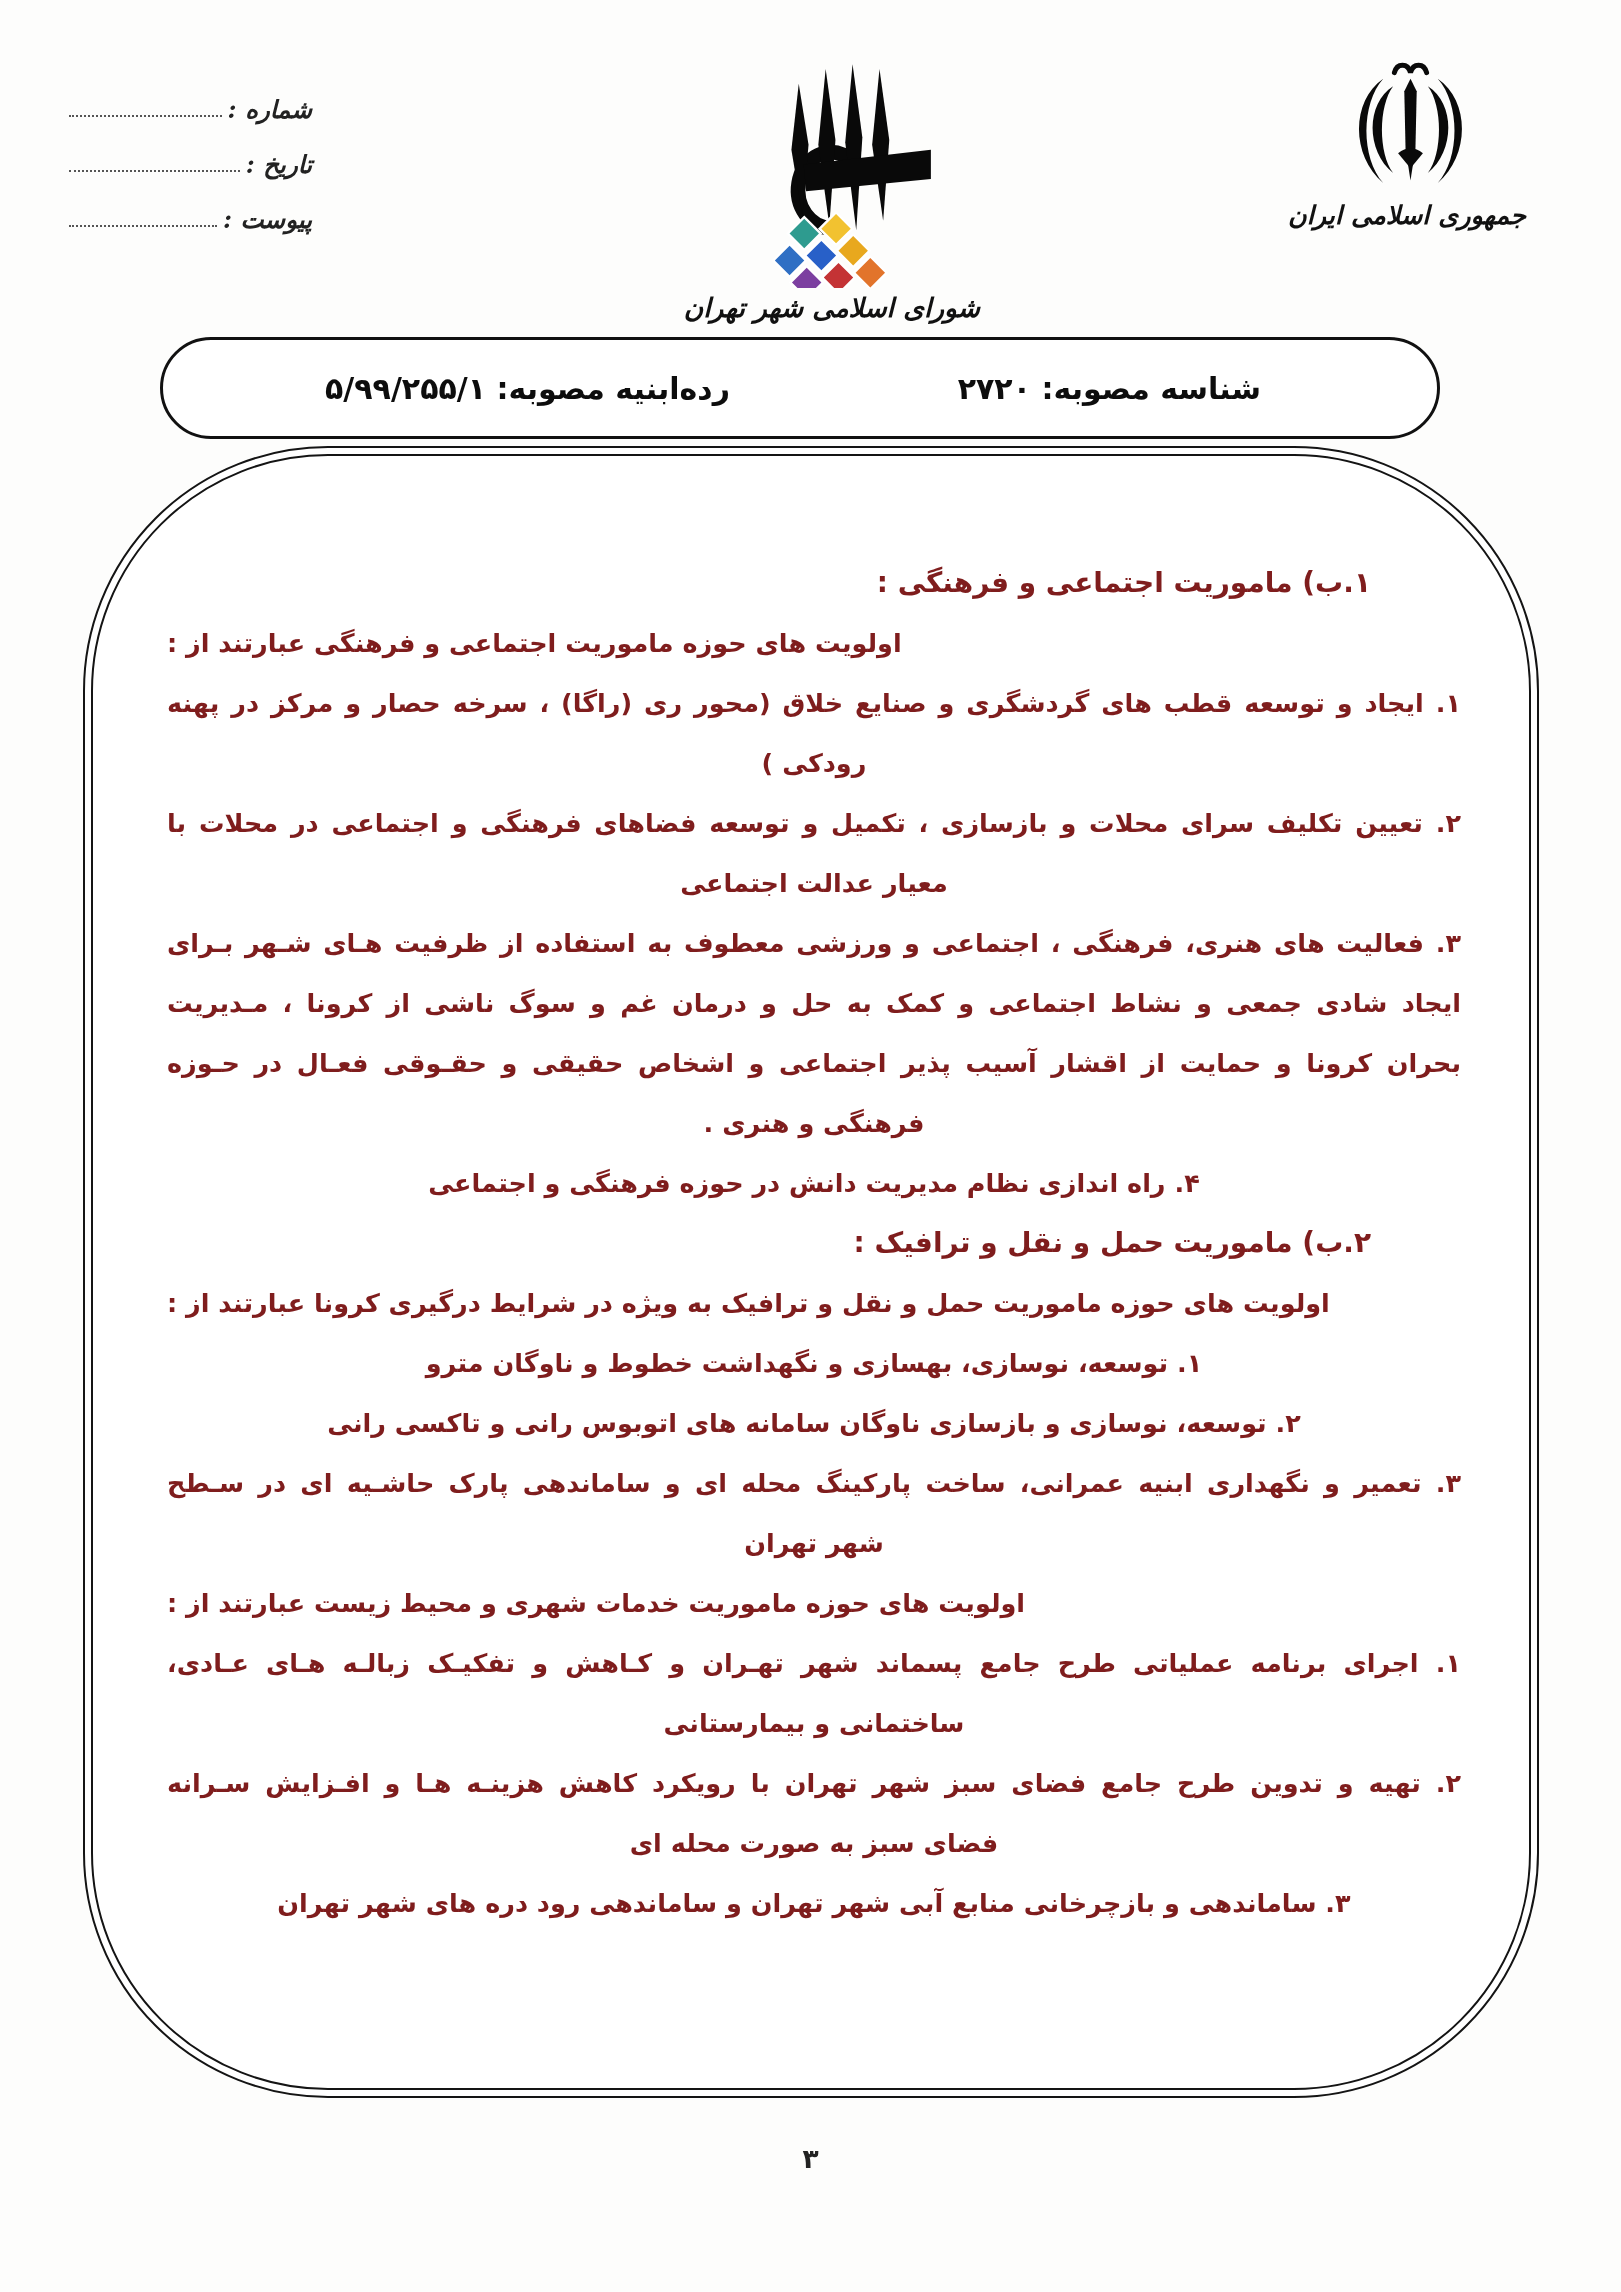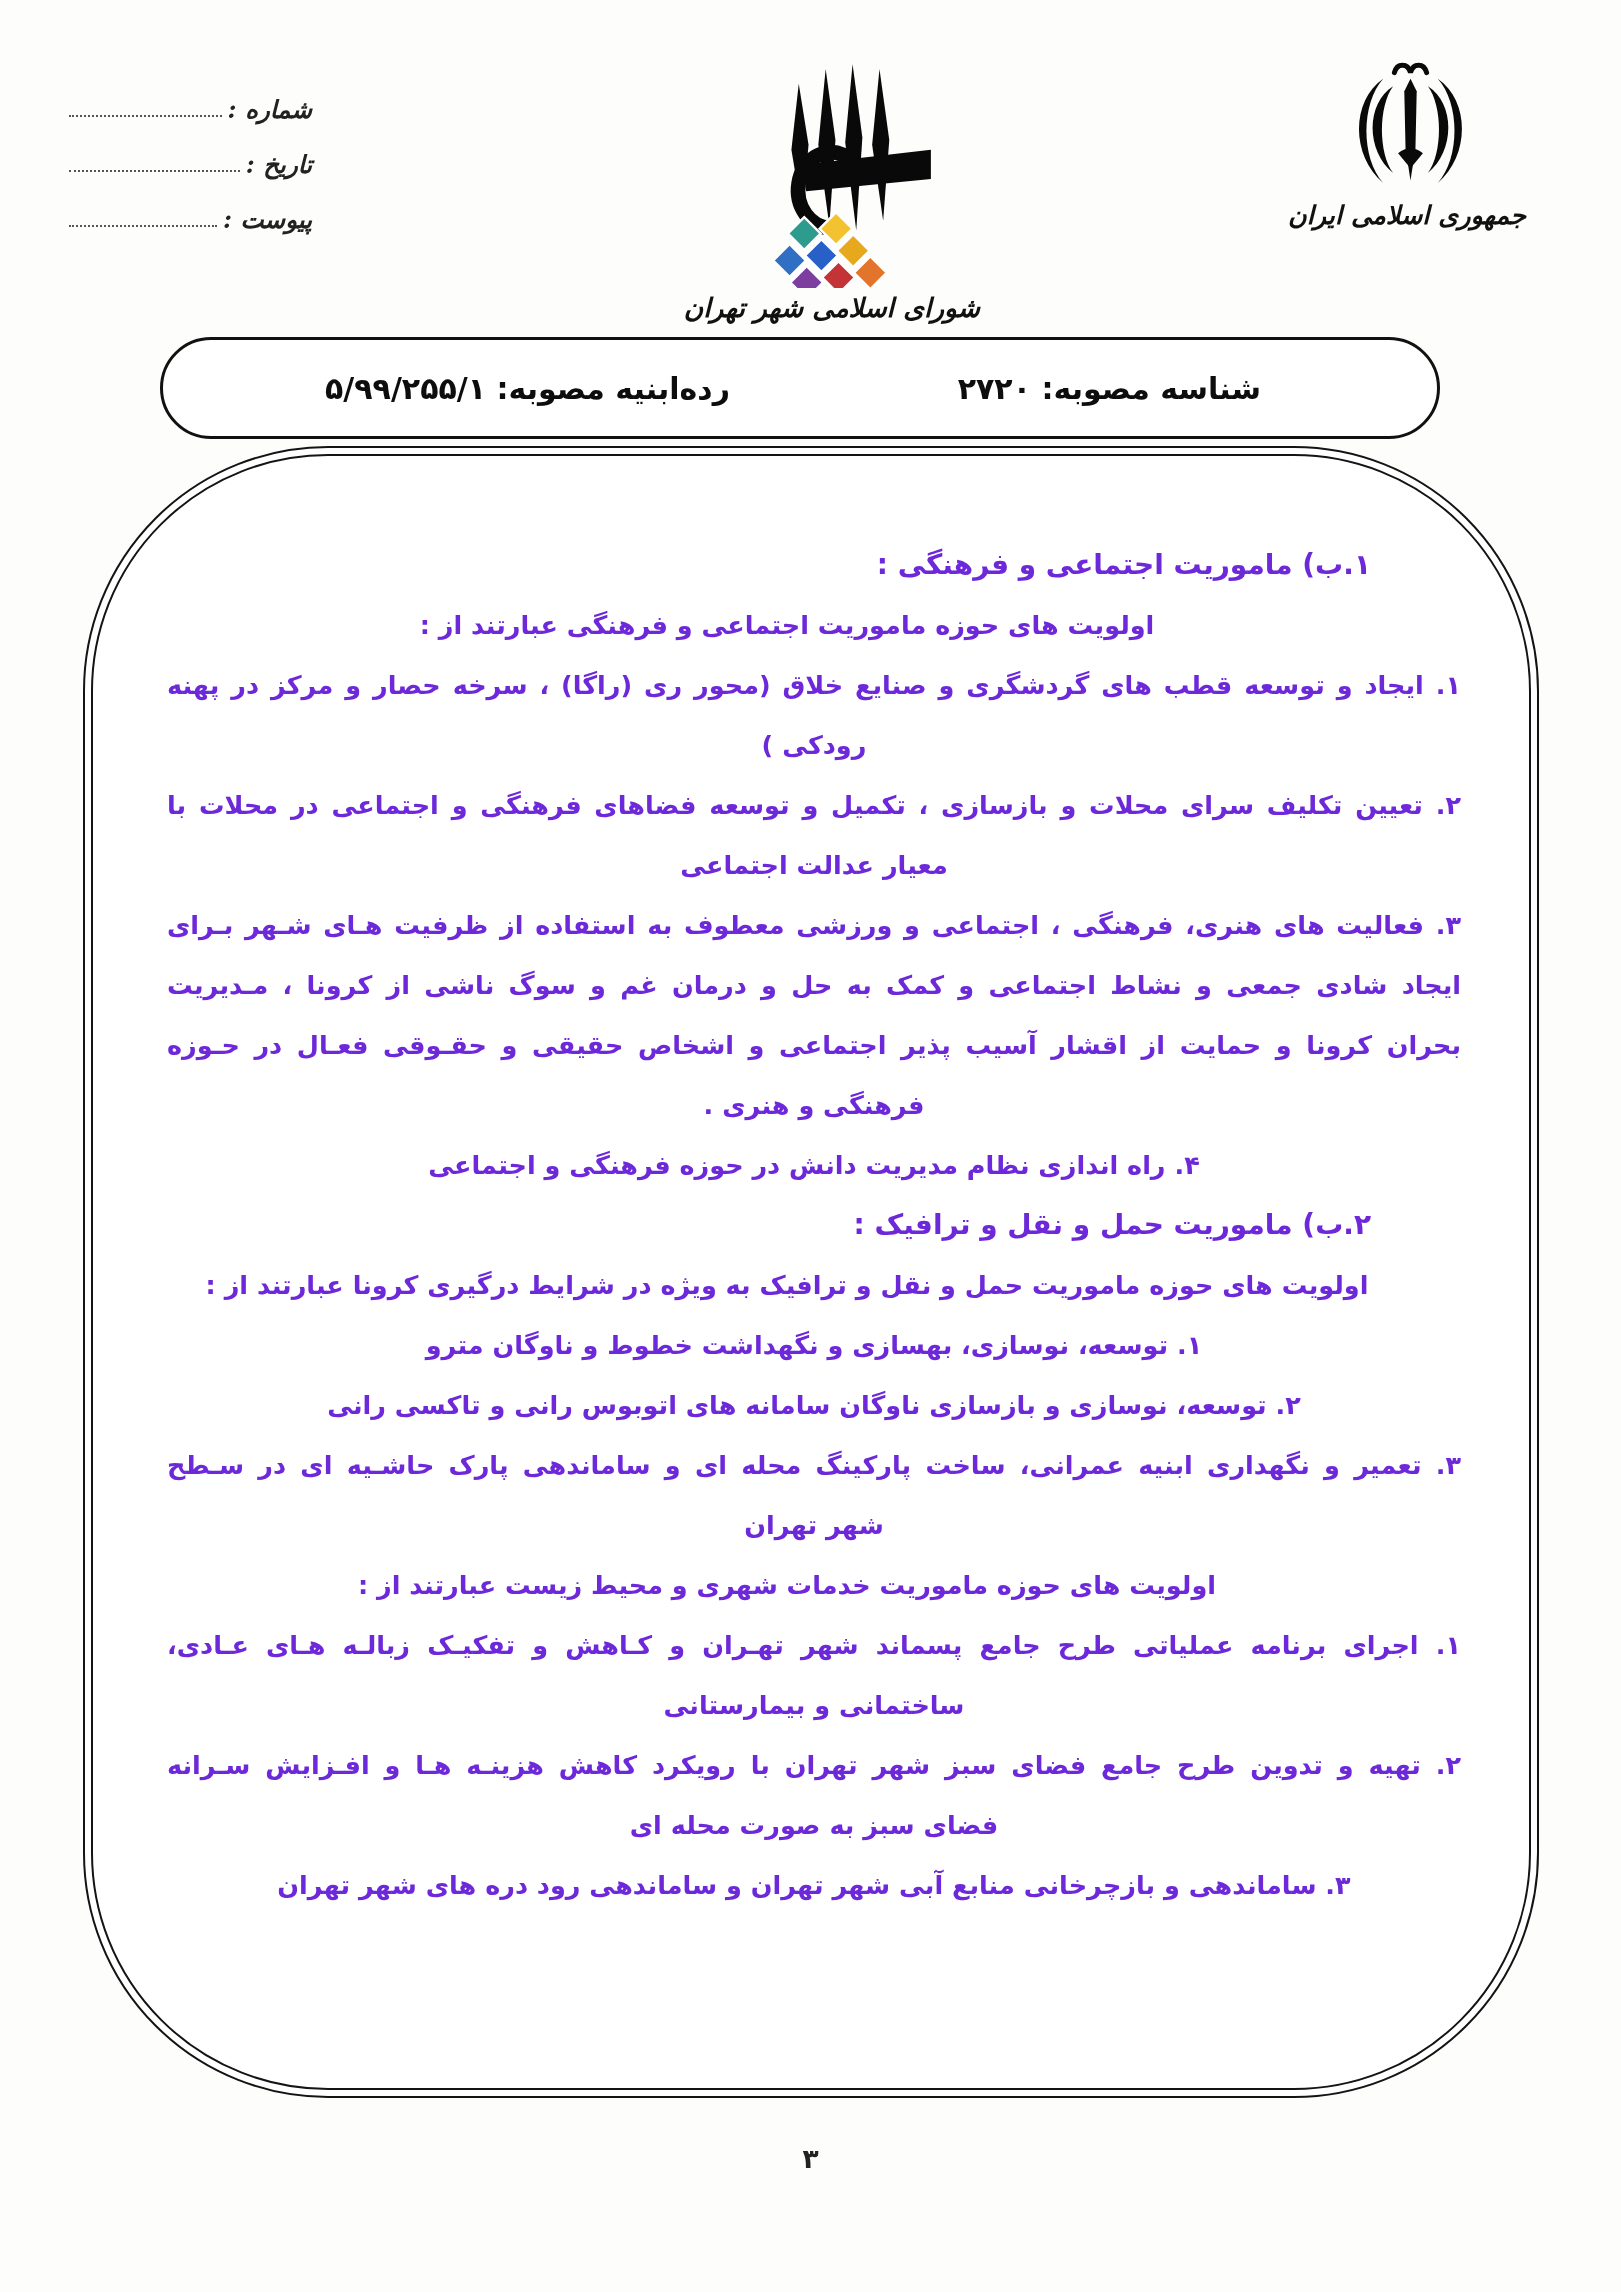--- a/index.html
+++ b/index.html
@@ -47,29 +47,29 @@
   .main-box{
     position:absolute;left:83px;top:446px;width:1456px;height:1652px;
     border:2.9px solid #141414;border-radius:245px;background:#fff;box-sizing:border-box;
   }
   .main-box::before{
     content:"";position:absolute;inset:5.9px;border:2px solid #141414;
     border-radius:237px;pointer-events:none;
   }
   
   .doc-text{
-    position:absolute;left:167px;top:535px;width:1294px;
-    direction:rtl;color:#6d28d9;
+    position:absolute;left:167px;top:553px;width:1294px;
+    direction:rtl;color:#7f1d1d;
   }
   .bline{
     height:60px;line-height:60px;font-size:25.5px;font-weight:700;
     letter-spacing:0;
   }
   .l-heading{font-size:28px;font-weight:800;text-align:right;padding-right:90px;}
-  .l-intro{text-align:center;padding-right:54px;font-weight:700;}
+  .l-intro{text-align:left;padding-right:54px;font-weight:700;}
   .l-just{text-align:justify;text-align-last:justify;}
   .l-center{text-align:center;}
   
   .page-num{
     position:absolute;left:0;top:2143px;width:100%;text-align:center;
     font-size:26.5px;font-weight:700;color:#222;direction:rtl;
   }
 </style>
 </head>
 <body>

